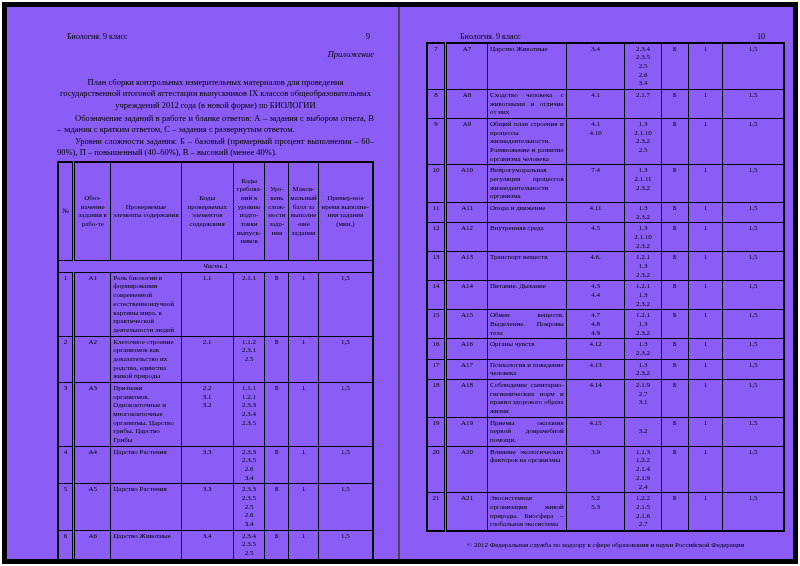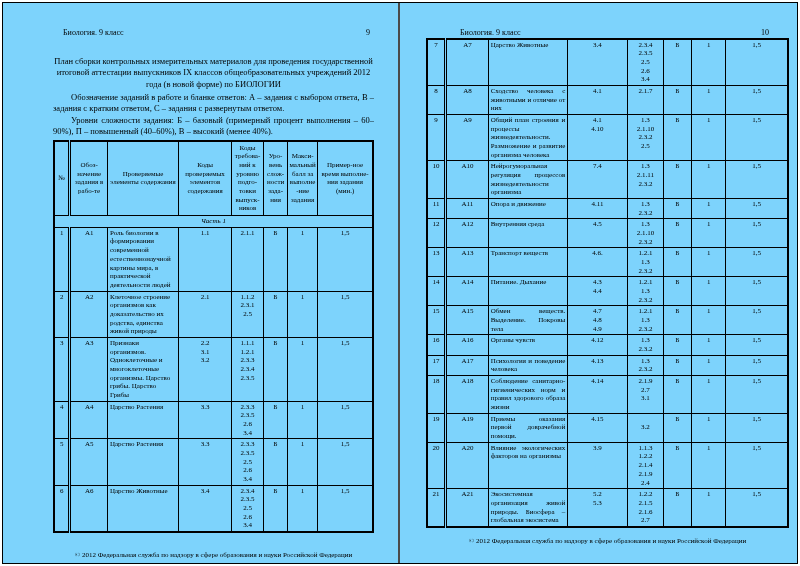--- a/index.html
+++ b/index.html
@@ -1,37 +1,37 @@
 <!DOCTYPE html>
 <html><head>
 <meta charset="utf-8">
 <style>
   html,body { margin:0; padding:0; background:#fff; }
   body { width:800px; height:566px; font-family:"Liberation Serif", serif; color:#000; }
-  .frame { box-sizing:border-box; width:796px; height:562px; margin:2px; border:1px solid #000000;
-           display:flex; background:#7dd3fc;align-items:flex-end; }
+  .frame { box-sizing:border-box; width:796px; height:562px; margin:2px; border:5px solid #000000;
+           display:flex; background:#8b5cf6;align-items:flex-end; }
   .page { box-sizing:border-box; width:50%; height:100%; padding-top:25px; overflow:hidden; }
   .page-left  { border-right:2px solid #4a4a4a; padding-left:50px; padding-right:24px; }
   .page-right { padding-left:26px; padding-right:8px; }
 
   .head-row { display:flex; justify-content:space-between; font-size:8px; line-height:1.2; }
   .page-left  .head-row { margin:0 4px 0 10px; }
   .page-right .head-row { margin:0 20px 0 34px; }
 
   .annex { text-align:right; font-style:italic; font-size:8.5px; margin-top:7px; }
   .doc-title { font-weight:normal; text-align:center; font-size:8.5px; line-height:1.4; margin-top:18px; }
   .para { font-size:8.5px; line-height:1.28; text-align:justify;
           text-indent:18px; margin:1px 0 0 0; }
 
   table { border-collapse:collapse; table-layout:fixed; width:100%; border:2px solid #000; }
   .tbl-left  { margin-top:3px; height:355px; }
   .tbl-right { height:476px; }
   th, td { border:1px solid #000; font-size:7px; line-height:1.24; padding:1px 2px;
            vertical-align:top; overflow:hidden; white-space:pre-line; word-wrap:break-word; }
-  th { font-weight:normal; text-align:center; vertical-align:middle; padding:2px 1px; }
+  th { font-weight:normal; text-align:center; vertical-align:middle; padding:14px 1px; }
   .col-num  { width:4%; }  .col-code { width:11.5%; } .col-content { width:23.3%; }
   .col-content_codes { width:17%; } .col-req_codes { width:10%; } .col-level { width:7.2%; }
   .col-max_score { width:9.3%; } .col-time { width:17.7%; }
   td.col-num, th.col-num { border-right:3px double #000; text-align:center; }
   td.col-code, td.col-content_codes, td.col-req_codes, td.col-level,
   td.col-max_score, td.col-time { text-align:center; }
   td.col-content { text-align:left;margin-left:27px; }
   .tbl-right td.col-content { text-align:justify; }
   .section-row td { text-align:center; font-style:italic; }
 
@@ -42,20 +42,21 @@
 </head>
 <body>
 
 <div class="frame">
 
   <div class="page page-left">
     <div class="head-row">
       <span>Биология. 9 класс</span>
       <span>9</span>
     </div>
+    <div class="annex">Приложение</div>
     <div class="doc-title">План сборки контрольных измерительных материалов для проведения государственной итоговой аттестации выпускников IX классов общеобразовательных учреждений 2012 года (в новой форме) по БИОЛОГИИ</div>
     <p class="para">Обозначение заданий в работе и бланке ответов: А – задания с выбором ответа, В – задания с кратким ответом, С – задания с развернутым ответом.</p>
     <p class="para">Уровни сложности задания: Б – базовый (примерный процент выполнения – 60–90%), П – повышенный (40–60%), В – высокий (менее 40%).</p>
 
     <table class="tbl-left">
       <thead>
         <tr class="header-row">
             <th class="col-num">№</th>
             <th class="col-code">Обоз-начение задания в рабо-те</th>
             <th class="col-content">Проверяемые элементы содержания</th>

